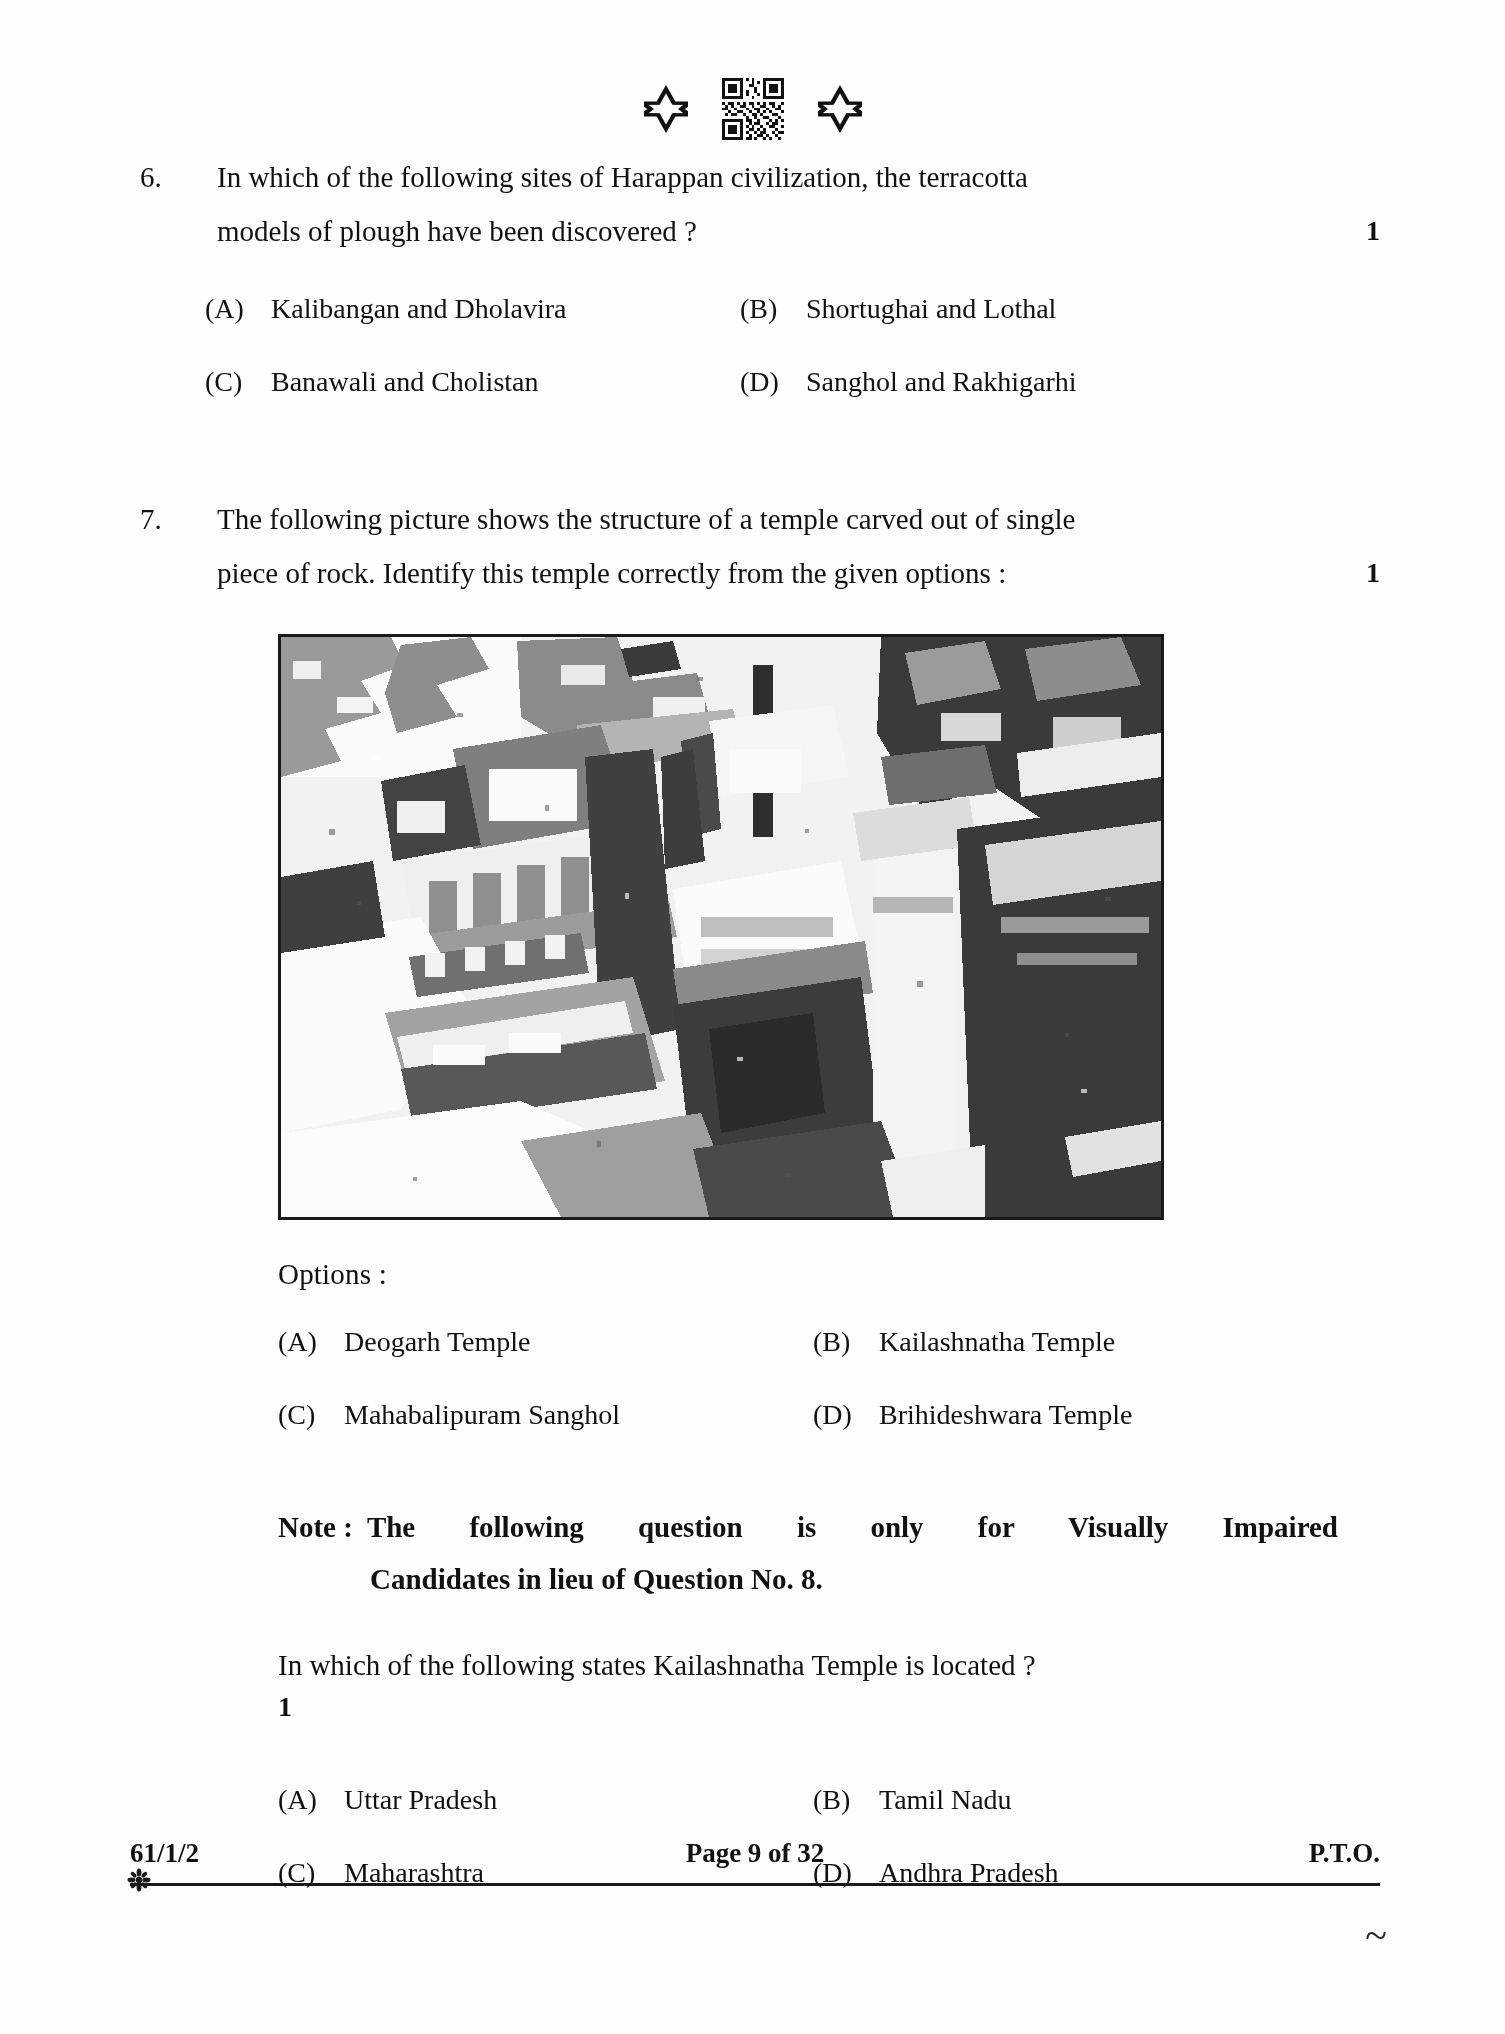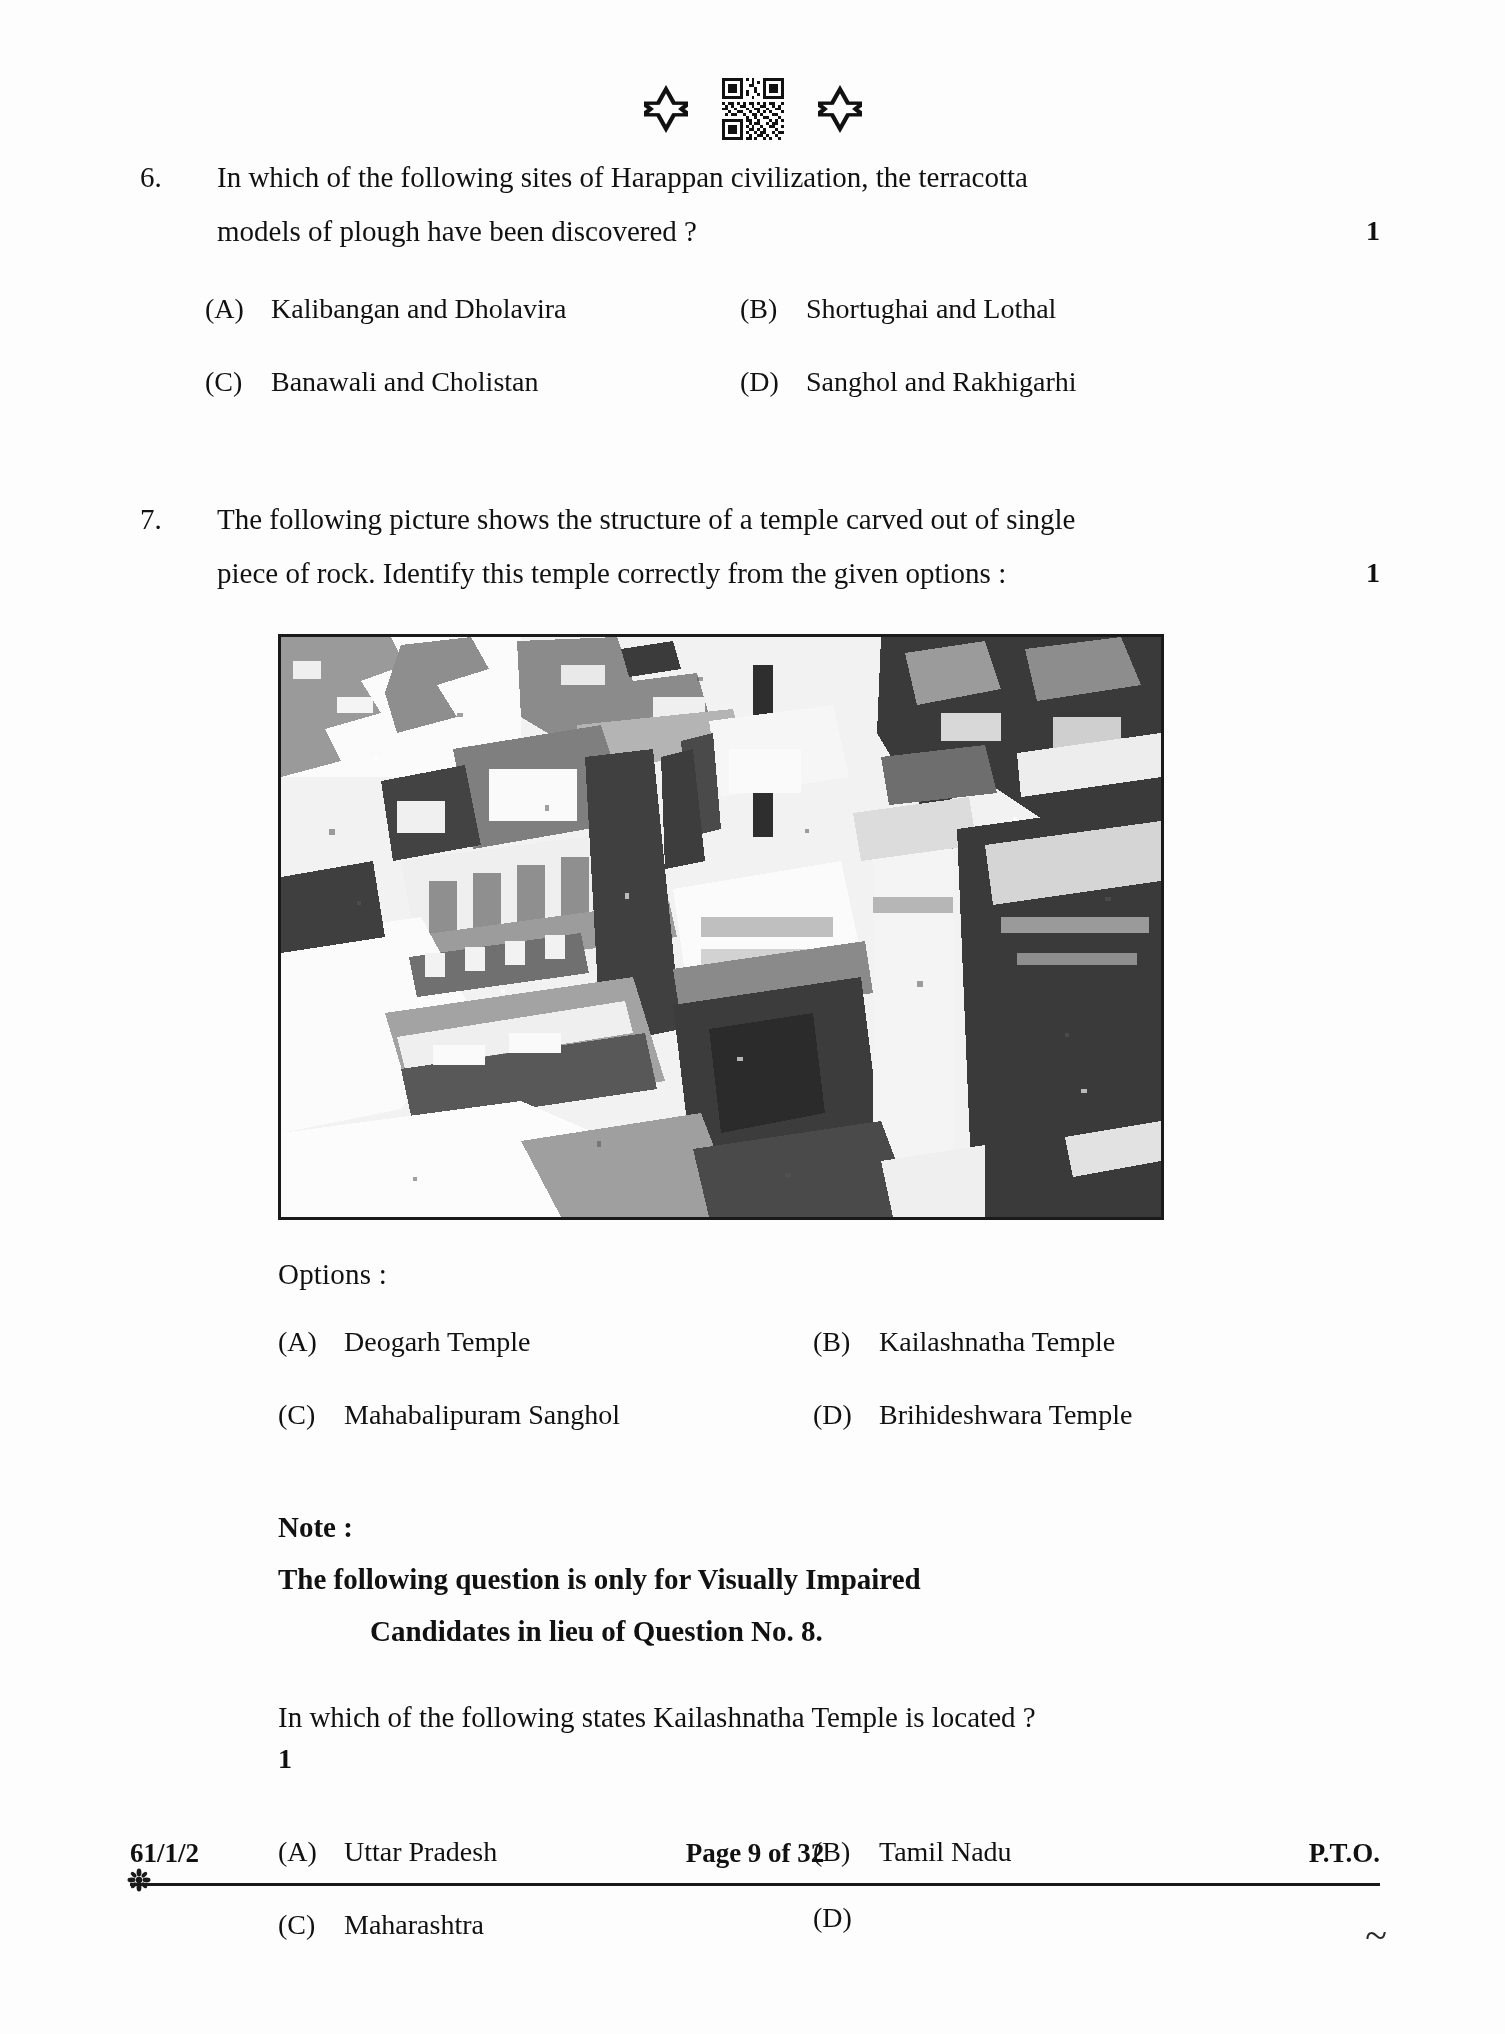--- a/index.html
+++ b/index.html
@@ -145,21 +145,20 @@
     margin-top: 64px;
     margin-left: 148px;
     width: 1060px;
     font-weight: bold;
     font-size: 29px;
     line-height: 52px;
   }
   .note-line1 {
     display: flex;
     align-items: baseline;
-    flex-direction: column;
   }
   .note-label {
     flex: 0 0 auto;
     padding-right: 14px;
     white-space: nowrap;
   }
   .note-body-1 {
     flex: 1 1 auto;
     text-align: justify;
     text-justify: inter-word;
@@ -574,20 +573,21 @@
       <div class="opt">
         <span class="opt-letter">(B)</span>
         <span class="opt-text">Tamil Nadu</span>
       </div>
       <div class="opt">
         <span class="opt-letter">(C)</span>
         <span class="opt-text">Maharashtra</span>
       </div>
       <div class="opt">
         <span class="opt-letter">(D)</span>
+        <span class="opt-text">Andhra Pradesh</span>
       </div>
     </div>
 
   </div>
 
   <div class="footer">
     <div class="footer-row">
       <span>61/1/2</span>
       <span>P.T.O.</span>
       <span class="footer-center">Page 9 of 32</span>

